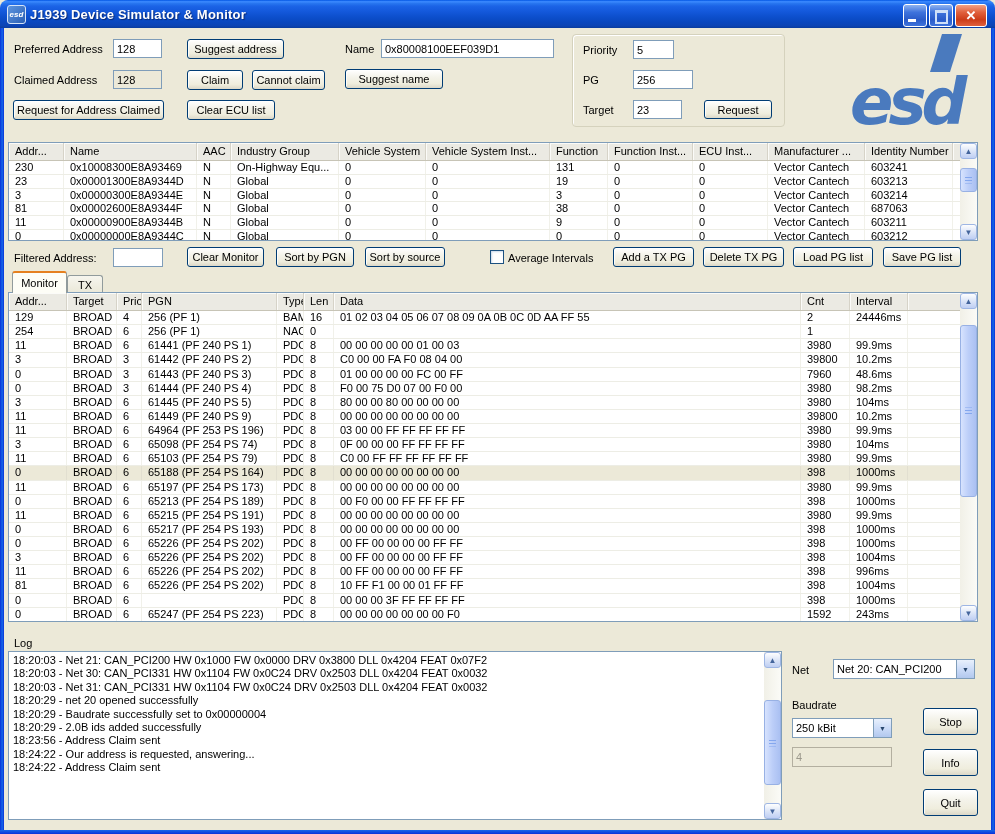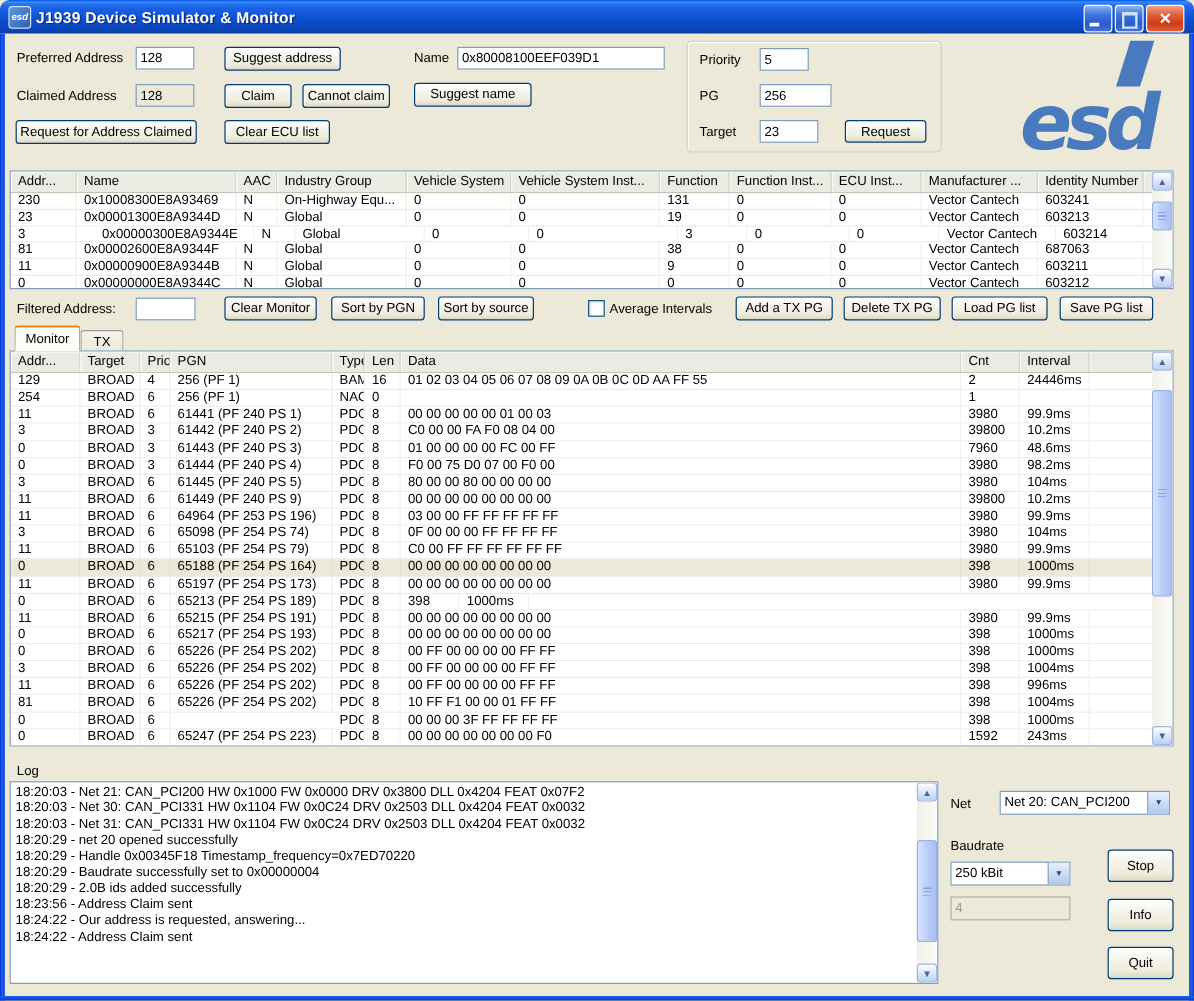--- a/index.html
+++ b/index.html
@@ -152,21 +152,21 @@
           <span class="tc" style="width: 87px;">0</span>
           <span class="tc" style="width: 124px;">0</span>
           <span class="tc" style="width: 58px;">19</span>
           <span class="tc" style="width: 85px;">0</span>
           <span class="tc" style="width: 75px;">0</span>
           <span class="tc" style="width: 97px;">Vector Cantech</span>
           <span class="tc" style="width: 88px;">603213</span>
         </div>
         <div class="trow" style="height: 13.8px;">
           <span class="tc" style="width: 55px;">3</span>
-          <span class="tc" style="width: 133px; margin-left: 15px;">0x00000300E8A9344E</span>
+          <span class="tc" style="width: 133px;">0x00000300E8A9344E</span>
           <span class="tc" style="width: 34px;">N</span>
           <span class="tc" style="width: 108px;">Global</span>
           <span class="tc" style="width: 87px;">0</span>
           <span class="tc" style="width: 124px;">0</span>
           <span class="tc" style="width: 58px;">3</span>
           <span class="tc" style="width: 85px;">0</span>
           <span class="tc" style="width: 75px;">0</span>
           <span class="tc" style="width: 97px;">Vector Cantech</span>
           <span class="tc" style="width: 88px;">603214</span>
         </div>
@@ -389,20 +389,21 @@
           <span class="tc" style="width: 49px;">3980</span>
           <span class="tc" style="width: 58px;">99.9ms</span>
         </div>
         <div class="trow" style="height: 14.13px;">
           <span class="tc" style="width: 58px;">0</span>
           <span class="tc" style="width: 50px;">BROAD</span>
           <span class="tc" style="width: 25px;">6</span>
           <span class="tc" style="width: 135px;">65213 (PF 254 PS 189)</span>
           <span class="tc" style="width: 27px;">PDO</span>
           <span class="tc" style="width: 30px;">8</span>
+          <span class="tc" style="width: 467px;">00 F0 00 00 FF FF FF FF</span>
           <span class="tc" style="width: 49px;">398</span>
           <span class="tc" style="width: 58px;">1000ms</span>
         </div>
         <div class="trow" style="height: 14.13px;">
           <span class="tc" style="width: 58px;">11</span>
           <span class="tc" style="width: 50px;">BROAD</span>
           <span class="tc" style="width: 25px;">6</span>
           <span class="tc" style="width: 135px;">65215 (PF 254 PS 191)</span>
           <span class="tc" style="width: 27px;">PDO</span>
           <span class="tc" style="width: 30px;">8</span>
@@ -495,21 +496,20 @@
     </div>
   </div>
 
   <div class="lbl" style="left:14px;top:637px;">Log</div>
   <div class="logbox" style="left:8px;top:651px;width:774px;height:169px;">
     <div id="log-lines" style="padding-top:2px;">
         <div class="logline">18:20:03 - Net 21: CAN_PCI200 HW 0x1000 FW 0x0000 DRV 0x3800 DLL 0x4204 FEAT 0x07F2</div>
         <div class="logline">18:20:03 - Net 30: CAN_PCI331 HW 0x1104 FW 0x0C24 DRV 0x2503 DLL 0x4204 FEAT 0x0032</div>
         <div class="logline">18:20:03 - Net 31: CAN_PCI331 HW 0x1104 FW 0x0C24 DRV 0x2503 DLL 0x4204 FEAT 0x0032</div>
         <div class="logline">18:20:29 - net 20 opened successfully</div>
-        <div class="logline">18:20:29 - Handle 0x00345F18 Timestamp_frequency=0x7ED70220</div>
         <div class="logline">18:20:29 - Baudrate successfully set to 0x00000004</div>
         <div class="logline">18:20:29 - 2.0B ids added successfully</div>
         <div class="logline">18:23:56 - Address Claim sent</div>
         <div class="logline">18:24:22 - Our address is requested, answering...</div>
         <div class="logline">18:24:22 - Address Claim sent</div>
       </div>
     <div class="sb" style="right:0;top:0;bottom:0;">
       <div class="sb-btn up">▲</div>
       <div class="sb-thumb" style="top:48px;height:85px;"></div>
       <div class="sb-btn down">▼</div>

